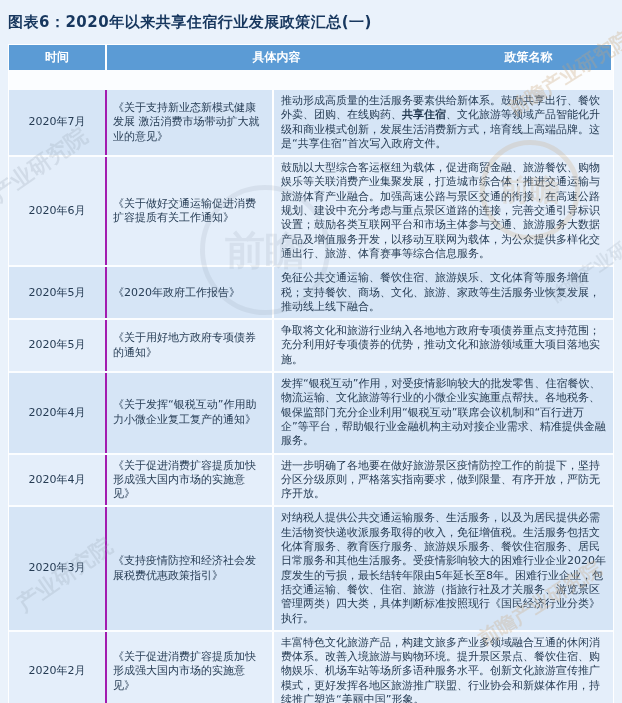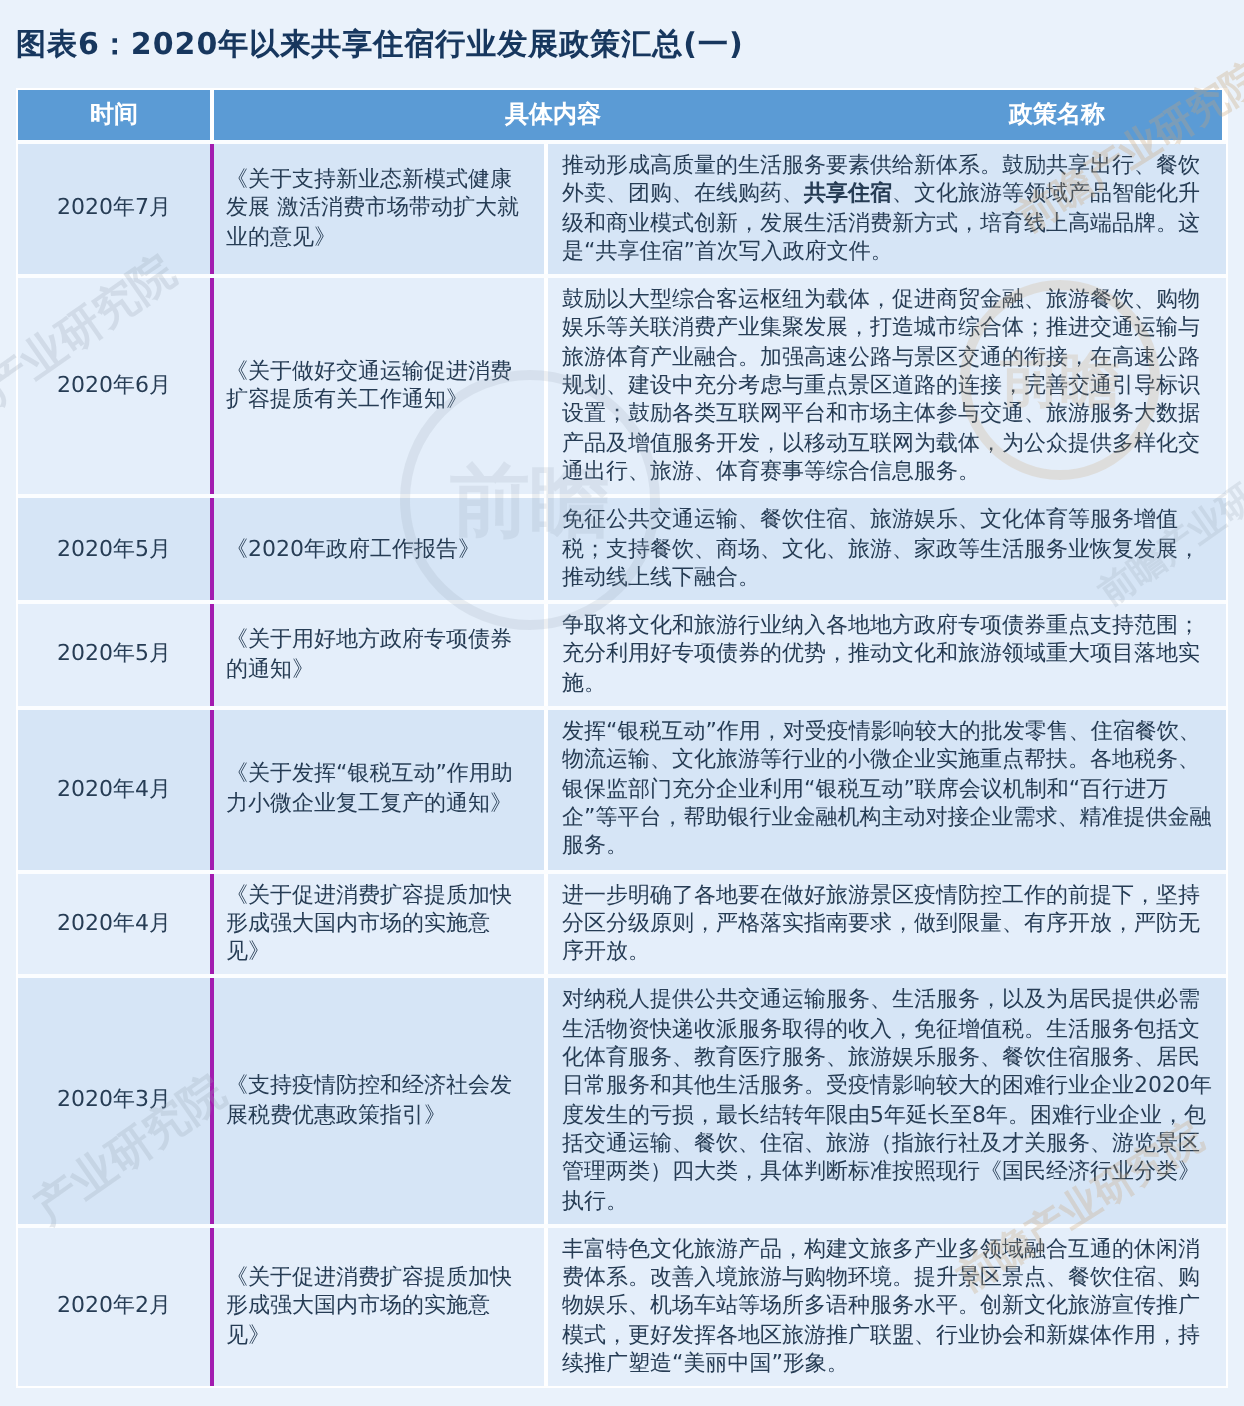--- a/index.html
+++ b/index.html
@@ -10,21 +10,21 @@
     color:var(--text-color,#263C54);
   }
   .page{position:relative;z-index:1;padding:0 8px;}
   .title{
     font-weight:bold;font-size:15px;
     color:var(--title-color,#17375E);
     padding:13px 0 12px 0;letter-spacing:.5px;
   }
   .table{background:#FBFDFF;border:1px solid #fff;}
   .hrow,.row{display:flex;align-items:stretch;}
-  .hrow{background:var(--header-bg,#5B9BD5);margin-bottom:2px;}
+  .hrow{background:var(--header-bg,#5B9BD5);margin-bottom:20px;}
   .hcell{
     color:#fff;font-weight:bold;font-size:12px;text-align:center;
     padding:6px 4px;display:flex;align-items:center;justify-content:center;
   }
   .row{margin-bottom:2px;}
   .row:last-child{margin-bottom:0;}
   .row.odd .cell{background:var(--row-odd,#D6E5F6);}
   .row.even .cell{background:var(--row-even,#E4EEFA);}
   .cell{font-size:11px;line-height:1.3;}
   .col-time{

